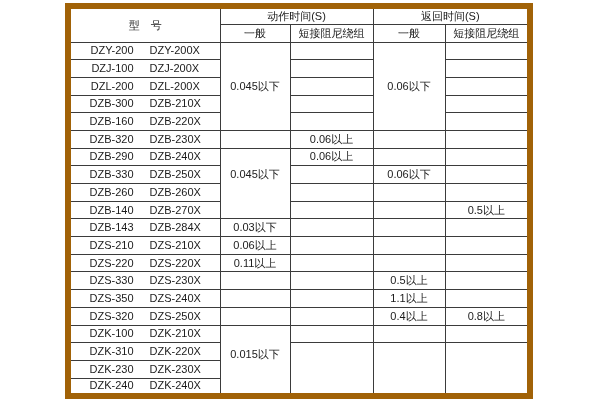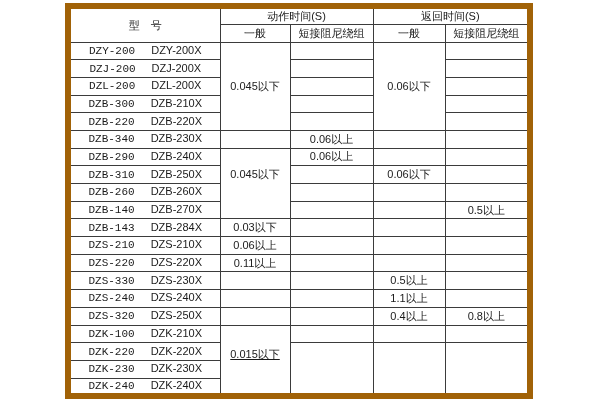--- a/index.html
+++ b/index.html
@@ -31,23 +31,23 @@
     padding: 0;
     text-align: center;
     vertical-align: middle;
     font-weight: normal;
     white-space: nowrap;
     overflow: hidden;
     line-height: 1;
   }
   thead tr { height: 18px; }
   tbody tr { height: 17.7px; }
-  td.model span.m1 { margin-right: 16px; font-family: Liberation Mono, monospace; }
+  td.model span.m1 { margin-right: 16px; }
   td.nudge9 span { position: relative; top: -9px; }
-  td.nudge5 span { position: relative; top: -5px; text-decoration: underline; }
+  td.nudge5 span { position: relative; top: -5px; }
 </style>
 </head>
 <body>
 
 <div class="canvas">
   <table class="spec">
     <colgroup>
       <col style="width:152px">
       <col style="width:70px">
       <col style="width:83px">
@@ -69,55 +69,55 @@
     </thead>
     <tbody>
       <tr>
         <td class="model"><span class="m1">DZY-200</span><span>DZY-200X</span></td>
         <td rowspan="5"><span>0.045以下</span></td>
         <td></td>
         <td rowspan="5"><span>0.06以下</span></td>
         <td></td>
       </tr>
       <tr>
-        <td class="model"><span class="m1">DZJ-200</span><span>DZJ-200X</span></td>
+        <td class="model"><span class="m1">DZJ-100</span><span>DZJ-200X</span></td>
         <td></td>
         <td></td>
       </tr>
       <tr>
         <td class="model"><span class="m1">DZL-200</span><span>DZL-200X</span></td>
         <td></td>
         <td></td>
       </tr>
       <tr>
         <td class="model"><span class="m1">DZB-300</span><span>DZB-210X</span></td>
         <td></td>
         <td></td>
       </tr>
       <tr>
-        <td class="model"><span class="m1">DZB-220</span><span>DZB-220X</span></td>
+        <td class="model"><span class="m1">DZB-160</span><span>DZB-220X</span></td>
         <td></td>
         <td></td>
       </tr>
       <tr>
-        <td class="model"><span class="m1">DZB-340</span><span>DZB-230X</span></td>
+        <td class="model"><span class="m1">DZB-320</span><span>DZB-230X</span></td>
         <td></td>
         <td><span>0.06以上</span></td>
         <td></td>
         <td></td>
       </tr>
       <tr>
         <td class="model"><span class="m1">DZB-290</span><span>DZB-240X</span></td>
         <td rowspan="4" class="nudge9"><span>0.045以下</span></td>
         <td><span>0.06以上</span></td>
         <td></td>
         <td></td>
       </tr>
       <tr>
-        <td class="model"><span class="m1">DZB-310</span><span>DZB-250X</span></td>
+        <td class="model"><span class="m1">DZB-330</span><span>DZB-250X</span></td>
         <td></td>
         <td><span>0.06以下</span></td>
         <td></td>
       </tr>
       <tr>
         <td class="model"><span class="m1">DZB-260</span><span>DZB-260X</span></td>
         <td></td>
         <td></td>
         <td></td>
       </tr>
@@ -149,42 +149,42 @@
         <td></td>
       </tr>
       <tr>
         <td class="model"><span class="m1">DZS-330</span><span>DZS-230X</span></td>
         <td></td>
         <td></td>
         <td><span>0.5以上</span></td>
         <td></td>
       </tr>
       <tr>
-        <td class="model"><span class="m1">DZS-240</span><span>DZS-240X</span></td>
+        <td class="model"><span class="m1">DZS-350</span><span>DZS-240X</span></td>
         <td></td>
         <td></td>
         <td><span>1.1以上</span></td>
         <td></td>
       </tr>
       <tr>
         <td class="model"><span class="m1">DZS-320</span><span>DZS-250X</span></td>
         <td></td>
         <td></td>
         <td><span>0.4以上</span></td>
         <td><span>0.8以上</span></td>
       </tr>
       <tr>
         <td class="model"><span class="m1">DZK-100</span><span>DZK-210X</span></td>
         <td rowspan="4" class="nudge5"><span>0.015以下</span></td>
         <td></td>
         <td></td>
         <td></td>
       </tr>
       <tr>
-        <td class="model"><span class="m1">DZK-220</span><span>DZK-220X</span></td>
+        <td class="model"><span class="m1">DZK-310</span><span>DZK-220X</span></td>
         <td rowspan="3"></td>
         <td rowspan="3"></td>
         <td rowspan="3"></td>
       </tr>
       <tr>
         <td class="model"><span class="m1">DZK-230</span><span>DZK-230X</span></td>
       </tr>
       <tr>
         <td class="model"><span class="m1">DZK-240</span><span>DZK-240X</span></td>
       </tr>

